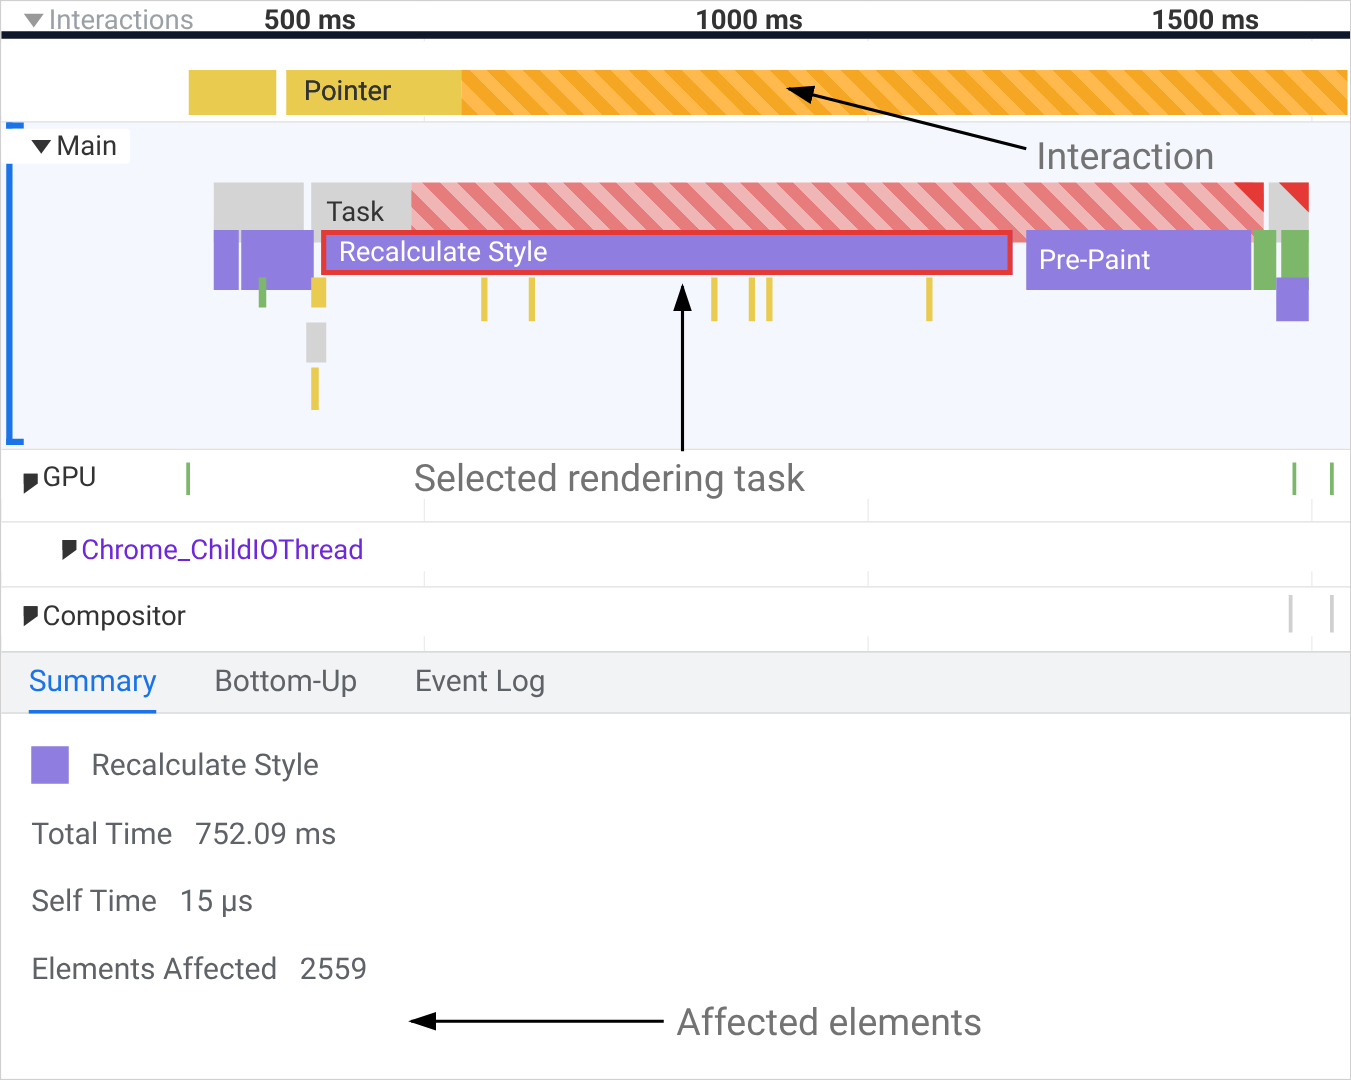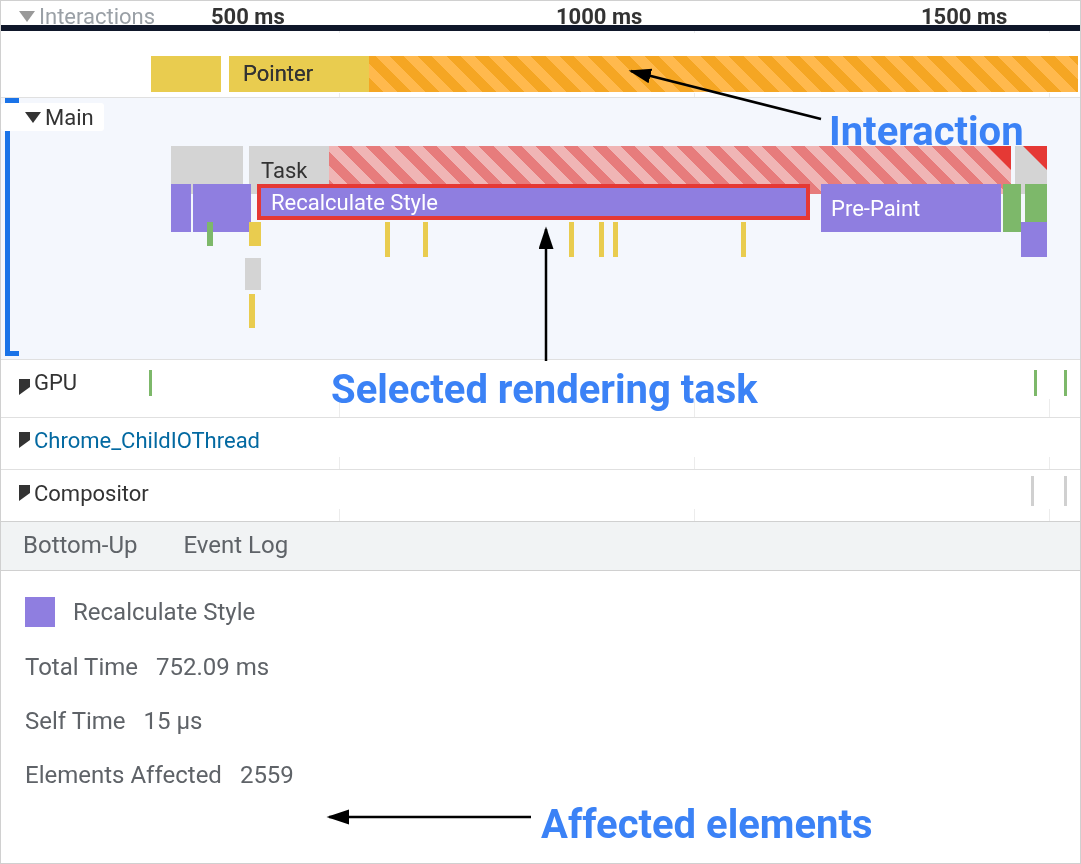--- a/index.html
+++ b/index.html
@@ -36,21 +36,21 @@
     display: flex;
     align-items: center;
     gap: 4px;
     font-size: 22px;
     color: #555;
     padding-left: 18px;
   }
   .track-label.interactions { top: 1px; color: #9aa0a6; }
   .track-label.main { top: 102px; color: #333; background:#fff; z-index:3; padding-right:10px; border-radius:3px;padding-left:24px;}
   .track-label.gpu { top: 366px; color: #333; align-items: flex-end; }
-  .track-label.childio { top: 425px; color: #0369a1; }
+  .track-label.childio { top: 425px; color: #6d28d9; margin-left: 31px; }
   .track-label.compositor { top: 478px; color: #333; }
   .disclosure { width: 0; height: 0; display:inline-block; }
   .disclosure.down { border-left: 8px solid transparent; border-right: 8px solid transparent; border-top: 11px solid #999; }
   .disclosure.right { border-top: 8px solid transparent; border-bottom: 8px solid transparent; border-left: 11px solid #999; }
   .disclosure.dark { border-top-color:#333; }
   .disclosure.right.dark { border-left-color:#333; }
 
   
   .gridline { position:absolute; top:0; bottom:342px; width:1px; background:#ececec; }
 
@@ -155,21 +155,21 @@
     top:570px; left:0; right:0; bottom:0;
     padding: 26px 24px;
     background:#fff;
   }
   .summary-row { display:flex; align-items:center; gap:18px; font-size:24px; color:#5f6368; margin-bottom:26px; }
   .swatch { width:30px; height:30px; background:#8f7ee0; }
   .summary-label { color:#5f6368; }
   .summary-value { color:#5f6368; }
 
   
-  .annotation { position:absolute; font-size:40px; color:#3b82f6; font-weight:700; z-index:10; }
+  .annotation { position:absolute; font-size:30px; color:#737373; font-weight:400; z-index:10; }
   .arrow-svg { position:absolute; z-index:9; pointer-events:none; }
 </style>
 </head>
 <body>
 
 <div class="gridline" style="left:338px"></div>
 <div class="gridline" style="left:693px"></div>
 <div class="gridline" style="left:1048px"></div>
 
 <div class="ruler">
@@ -249,20 +249,21 @@
 <div class="collapsed-track compositor">
   <div class="mini-tick gray" style="left:1030px; top:6px; height:30px"></div>
   <div class="mini-tick gray" style="left:1063px; top:6px; height:30px"></div>
 </div>
 <div class="track-label compositor">
   <span class="disclosure right dark"></span>
   <span>Compositor</span>
 </div>
 
 <div class="details-tabs">
+  <div class="tab active">Summary</div>
   <div class="tab">Bottom-Up</div>
   <div class="tab">Event Log</div>
 </div>
 
 <div class="summary">
   <div class="summary-row">
     <div class="swatch"></div>
     <span>Recalculate Style</span>
   </div>
   <div class="summary-row">

